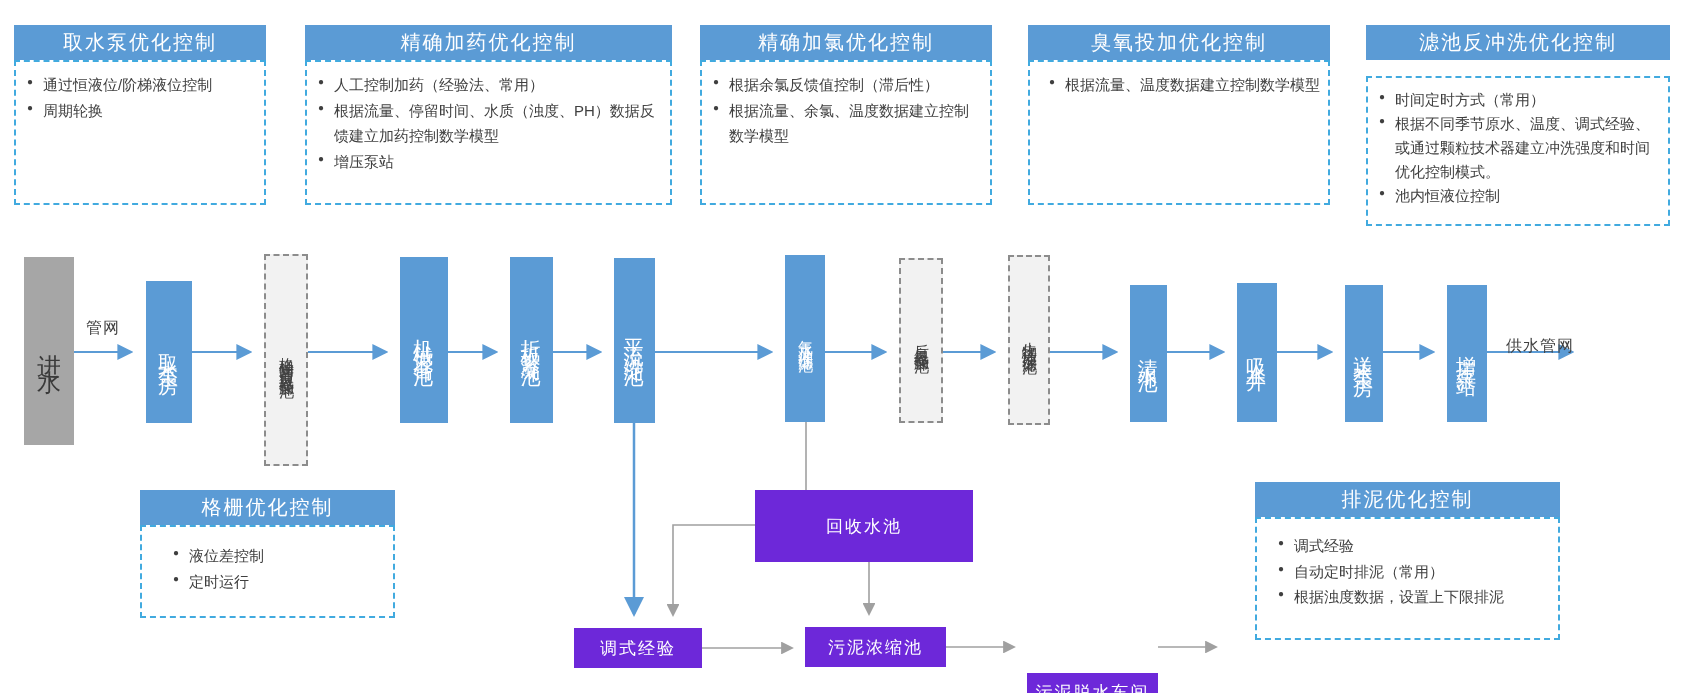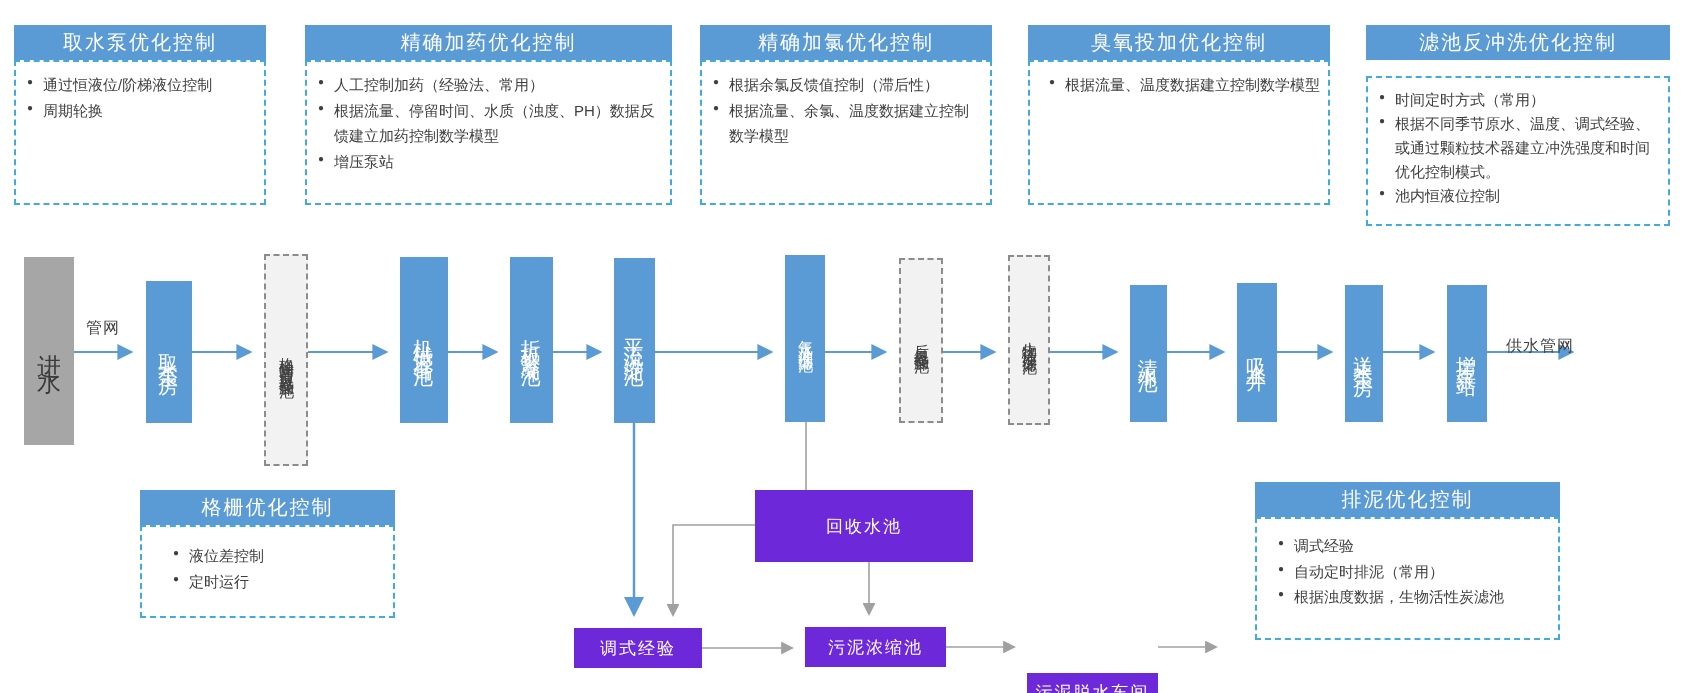--- a/index.html
+++ b/index.html
@@ -113,21 +113,21 @@
       </ul>
     </div>
   </div>
 
   <div class="control-box" style="left:1255px; top:482px; width:305px; height:158px;">
     <div class="hdr">排泥优化控制</div>
     <div class="body" style="padding-left:20px; padding-top:14px;">
       <ul>
         <li>调式经验</li>
         <li>自动定时排泥（常用）</li>
-        <li>根据浊度数据，生物活性炭滤池</li>
+        <li>根据浊度数据，设置上下限排泥</li>
       </ul>
     </div>
   </div>
 
   <svg class="connectors">
     <defs>
       <marker id="ab" viewBox="0 0 10 10" markerWidth="8" markerHeight="8" refX="8.5" refY="5" orient="auto">
         <path d="M0,0 L10,5 L0,10 Z" fill="#5B9BD5"></path>
       </marker>
       <marker id="ag" viewBox="0 0 10 10" markerWidth="8" markerHeight="8" refX="8.5" refY="5" orient="auto">

